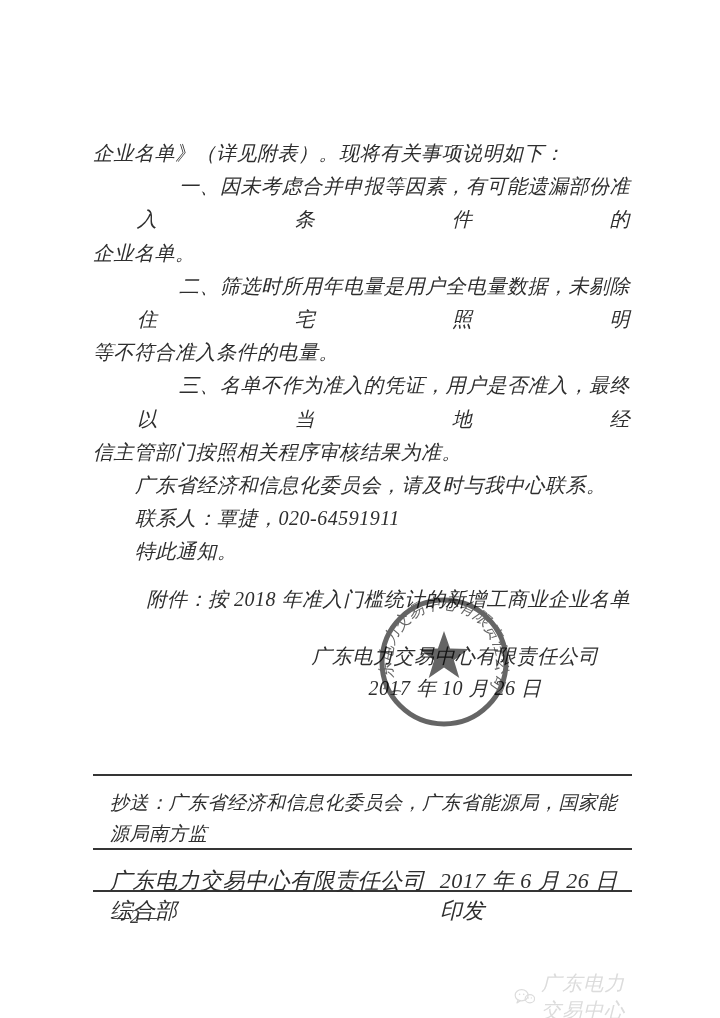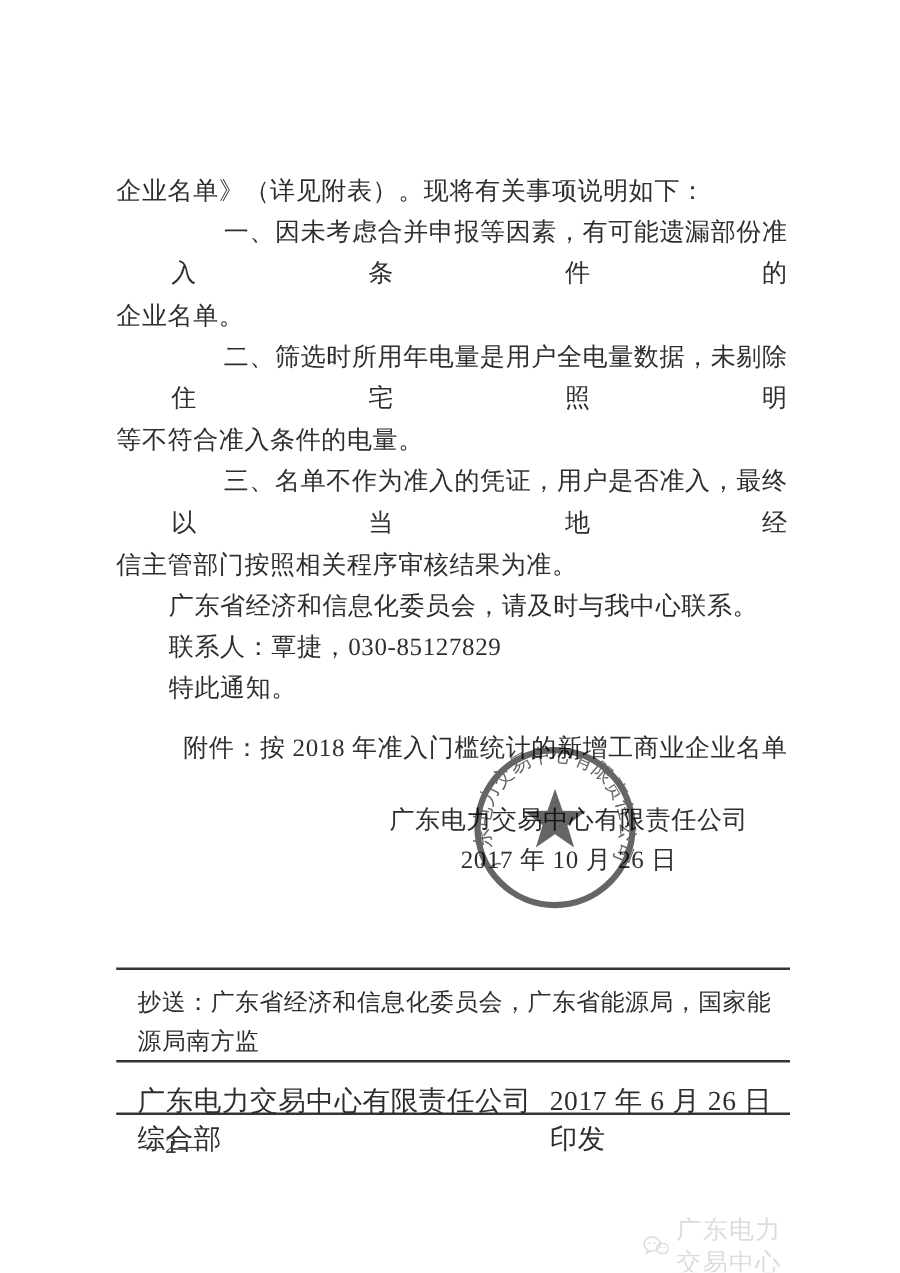--- a/index.html
+++ b/index.html
@@ -5,20 +5,21 @@
   * { margin: 0; padding: 0; box-sizing: border-box; }
   html, body { background: #ffffff; }
   .page {
     position: relative;
     width: 640px;
     height: 1018px;
     background: #ffffff;
     font-family: "Liberation Serif", "DejaVu Serif", serif;
     color: #2b2b2b;
     overflow: hidden;
+    font-style: italic;
   }
   
   .doc-body {
     position: absolute;
     left: 93px;
     top: 137px;
     width: 537px;
     font-size: 20px;
     line-height: 33.2px;
     letter-spacing: 0.5px;
@@ -121,21 +122,21 @@
 
   <div class="doc-body">
     <div class="doc-line">企业名单》（详见附表）。现将有关事项说明如下：</div>
     <div class="doc-line indent full">一、因未考虑合并申报等因素，有可能遗漏部份准入条件的</div>
     <div class="doc-line">企业名单。</div>
     <div class="doc-line indent full">二、筛选时所用年电量是用户全电量数据，未剔除住宅照明</div>
     <div class="doc-line">等不符合准入条件的电量。</div>
     <div class="doc-line indent full">三、名单不作为准入的凭证，用户是否准入，最终以当地经</div>
     <div class="doc-line">信主管部门按照相关程序审核结果为准。</div>
     <div class="doc-line indent">广东省经济和信息化委员会，请及时与我中心联系。</div>
-    <div class="doc-line indent">联系人：覃捷，030-85127829</div>
+    <div class="doc-line indent">联系人：覃捷，020-64591911</div>
     <div class="doc-line indent">特此通知。</div>
     <div class="doc-line attachment-line">附件：按 2018 年准入门槛统计的新增工商业企业名单</div>
   </div>
 
   <div class="signature">
     <div>广东电力交易中心有限责任公司</div>
     <div>2017 年 10 月 26 日</div>
   </div>
 
   <svg class="seal" viewBox="0 0 152 152">

